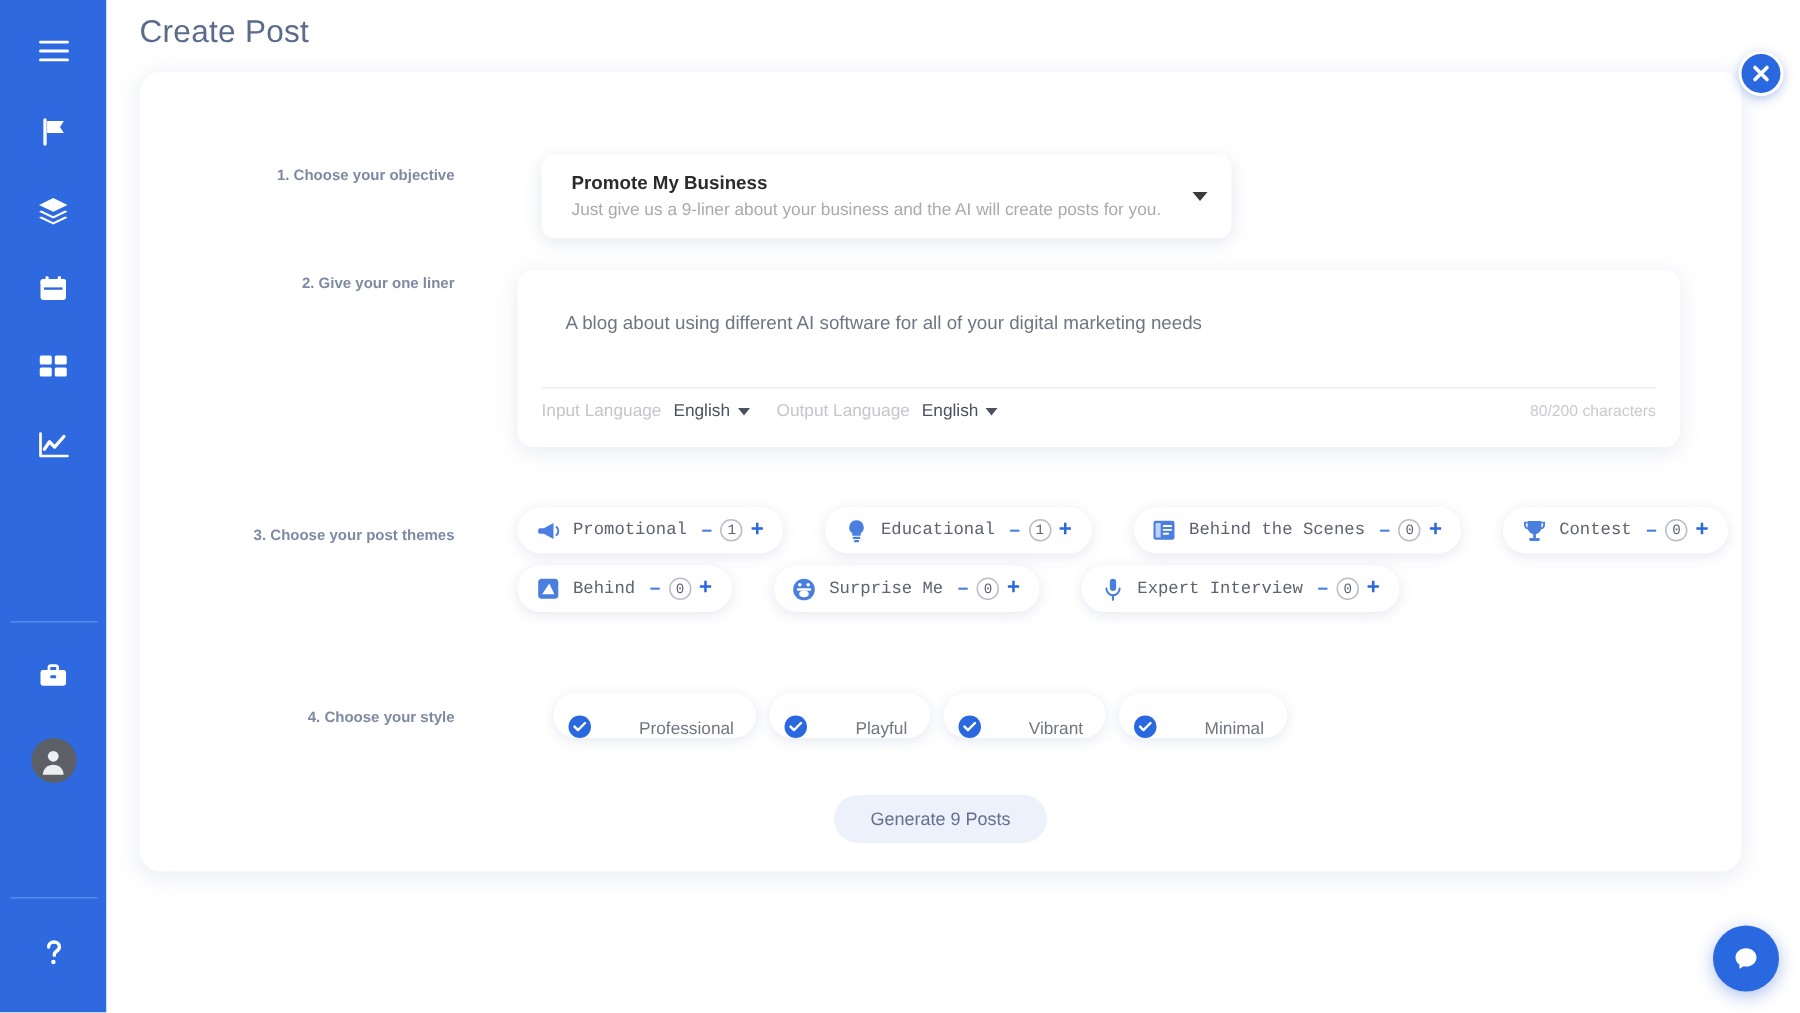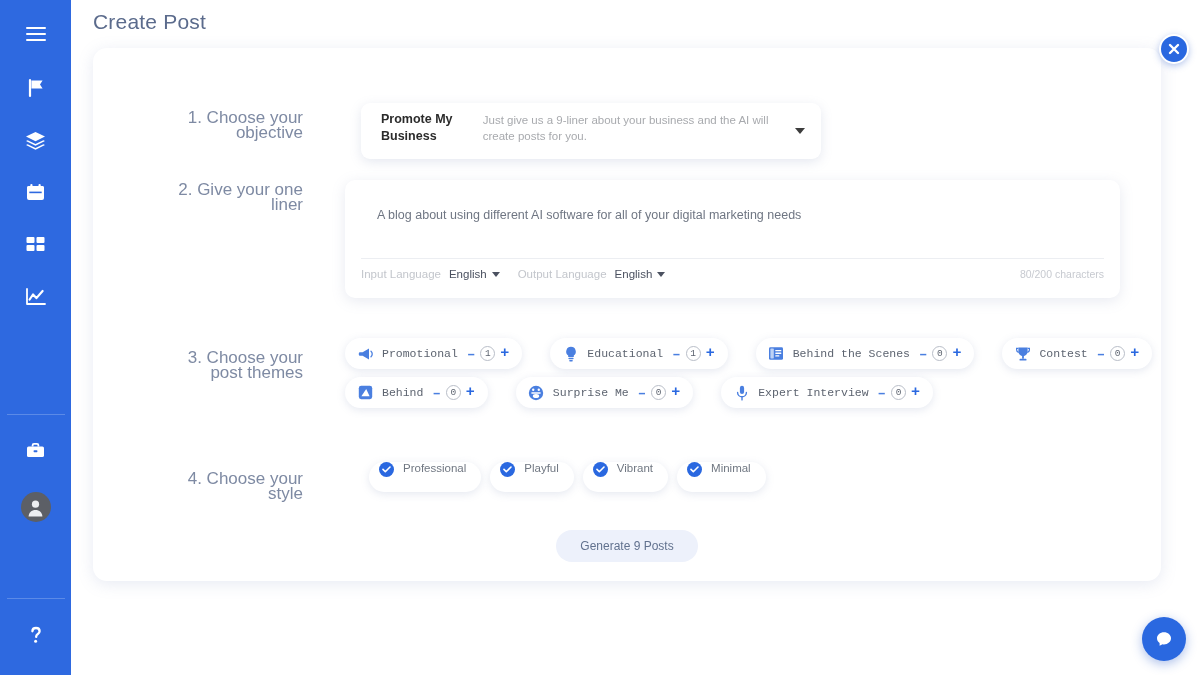--- a/index.html
+++ b/index.html
@@ -61,36 +61,36 @@
     display: flex; align-items: center; justify-content: center;
     box-shadow: 0 2px 7px rgba(40,90,200,0.35);
     cursor: pointer; z-index: 20;
     border: 2px solid #ffffff;
   }
   .close-btn svg { display:block; }
 
   
   .row { position: absolute; display: flex; }
   .step-label {
-    font-size: 17px; color: #7e8aa3; line-height: 15px;
-    width: 140px; text-align: right; font-weight: 400;
+    font-size: 10px; color: #7e8aa3; line-height: 15px;
+    width: 140px; text-align: right; font-weight: 700;
   }
 
   
   .row1 { left: 70px; top: 55px; width: 990px; }
   .r1-label { padding-top: 7px; }
   .objective-select {
     margin-left: 58px;
     width: 460px; height: 56px;
     background: #ffffff;
     border-radius: 9px;
     box-shadow: 0 3px 12px rgba(125,140,180,0.20);
     padding: 8px 32px 8px 20px;
     position: relative; cursor: pointer;
-    display: flex; flex-direction: row; justify-content: center;
+    display: flex; flex-direction: column; justify-content: center;
   }
   .obj-title { font-size: 12.5px; color: #2b2b2b; font-weight: 600; line-height: 17px; }
   .obj-sub { font-size: 11.5px; color: #a8aaae; line-height: 16px; margin-top: 1px; }
   .caret {
     position: absolute; right: 16px; top: 50%; transform: translateY(-50%);
     width: 0; height: 0;
     border-left: 5px solid transparent; border-right: 5px solid transparent;
     border-top: 6px solid #3c3c3c;
   }
 
@@ -148,22 +148,22 @@
   }
   .chip-plus { color: #2a68e0; font-size: 15px; margin-left: 5px; line-height: 1; cursor: pointer; font-weight: 600; }
 
   
   .row4 { left: 70px; top: 414px; width: 1010px; }
   .r4-label { padding-top: 9px; }
   .styles-wrap { margin-left: 66px; display: flex; gap: 9px; }
   .style-chip {
     height: 30px; background: #ffffff; border-radius: 15px;
     box-shadow: 0 2px 9px rgba(125,140,180,0.20);
-    display: inline-flex; align-items: flex-start;
-    padding: 0 15px 16px 10px; cursor: pointer;
+    display: inline-flex; align-items: flex-end;
+    padding: 0 15px 0 10px; cursor: pointer; gap: 23px;
   }
   .check-circle {
     width: 15px; height: 15px; border-radius: 50%;
     background: #2a68e0; margin-right: 9px;
     display: flex; align-items: center; justify-content: center;
     flex: 0 0 15px;
   }
   .style-label { font-size: 11.5px; color: #707782; }
 
   

